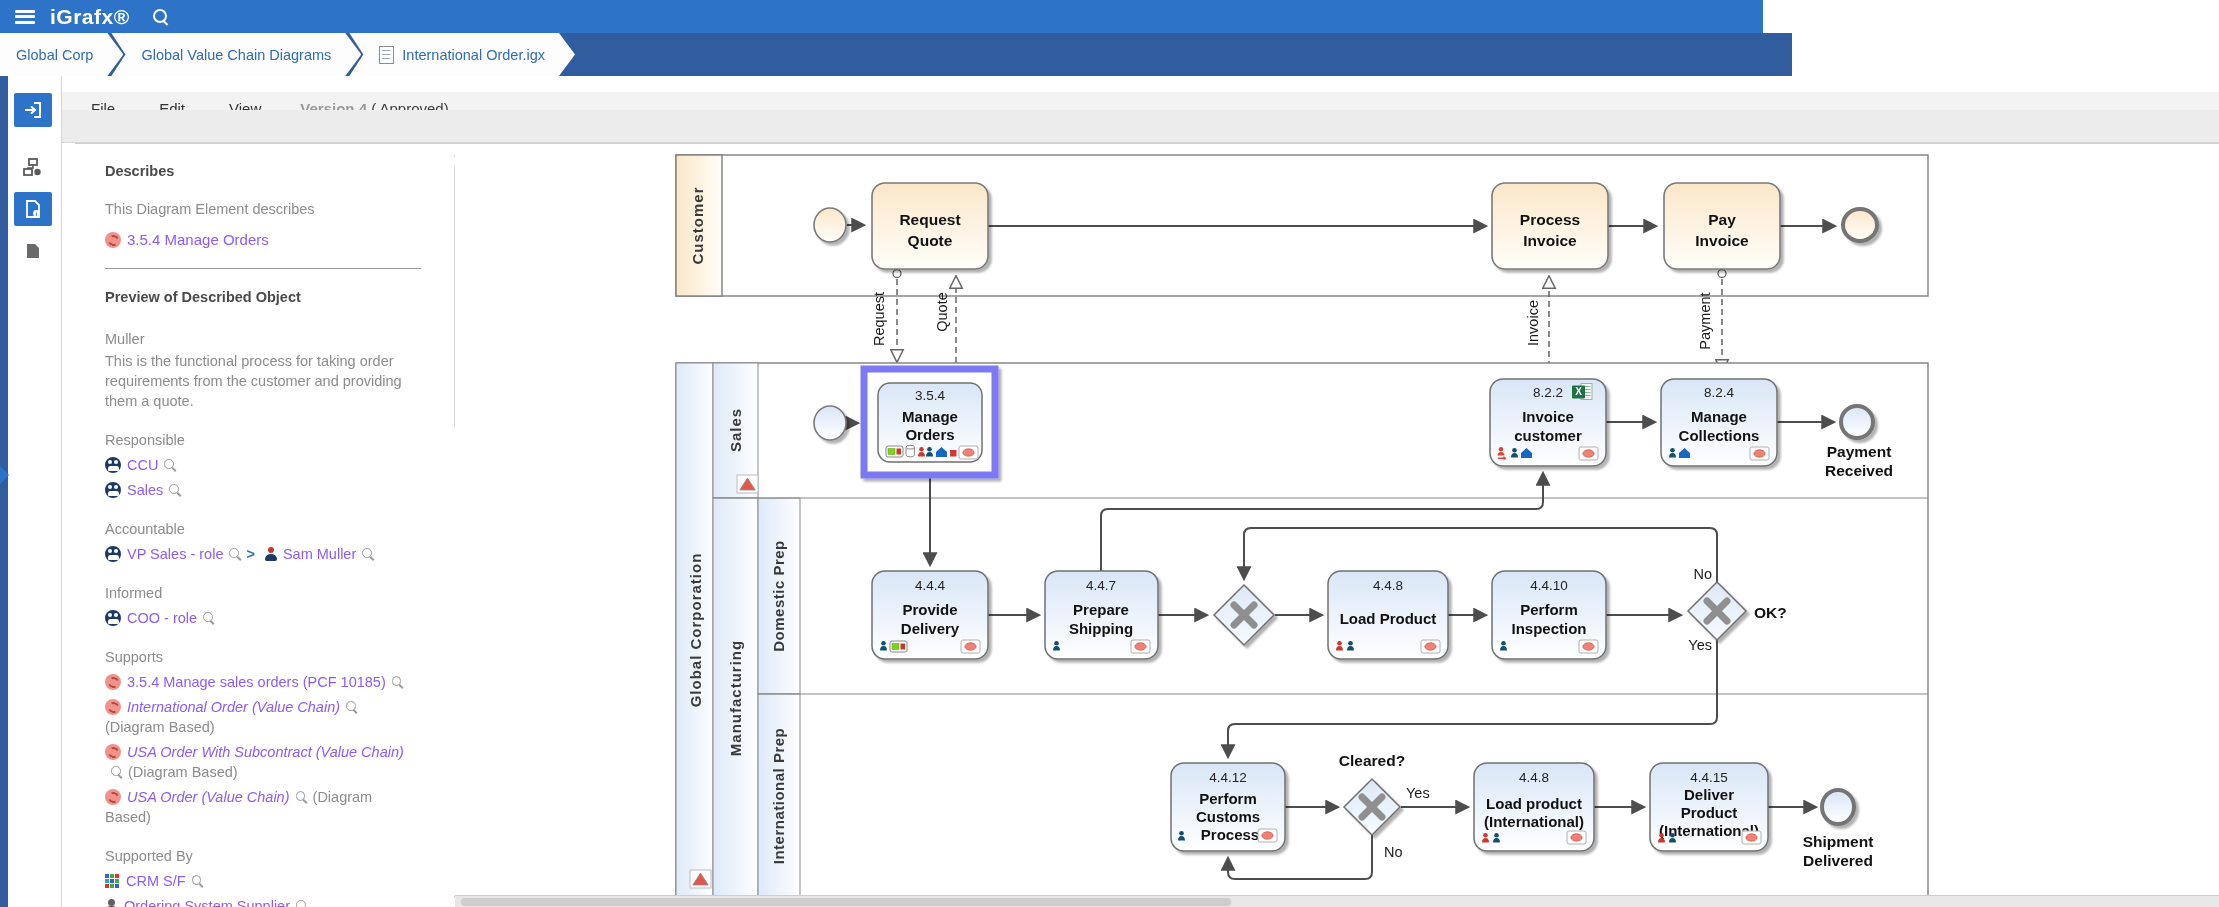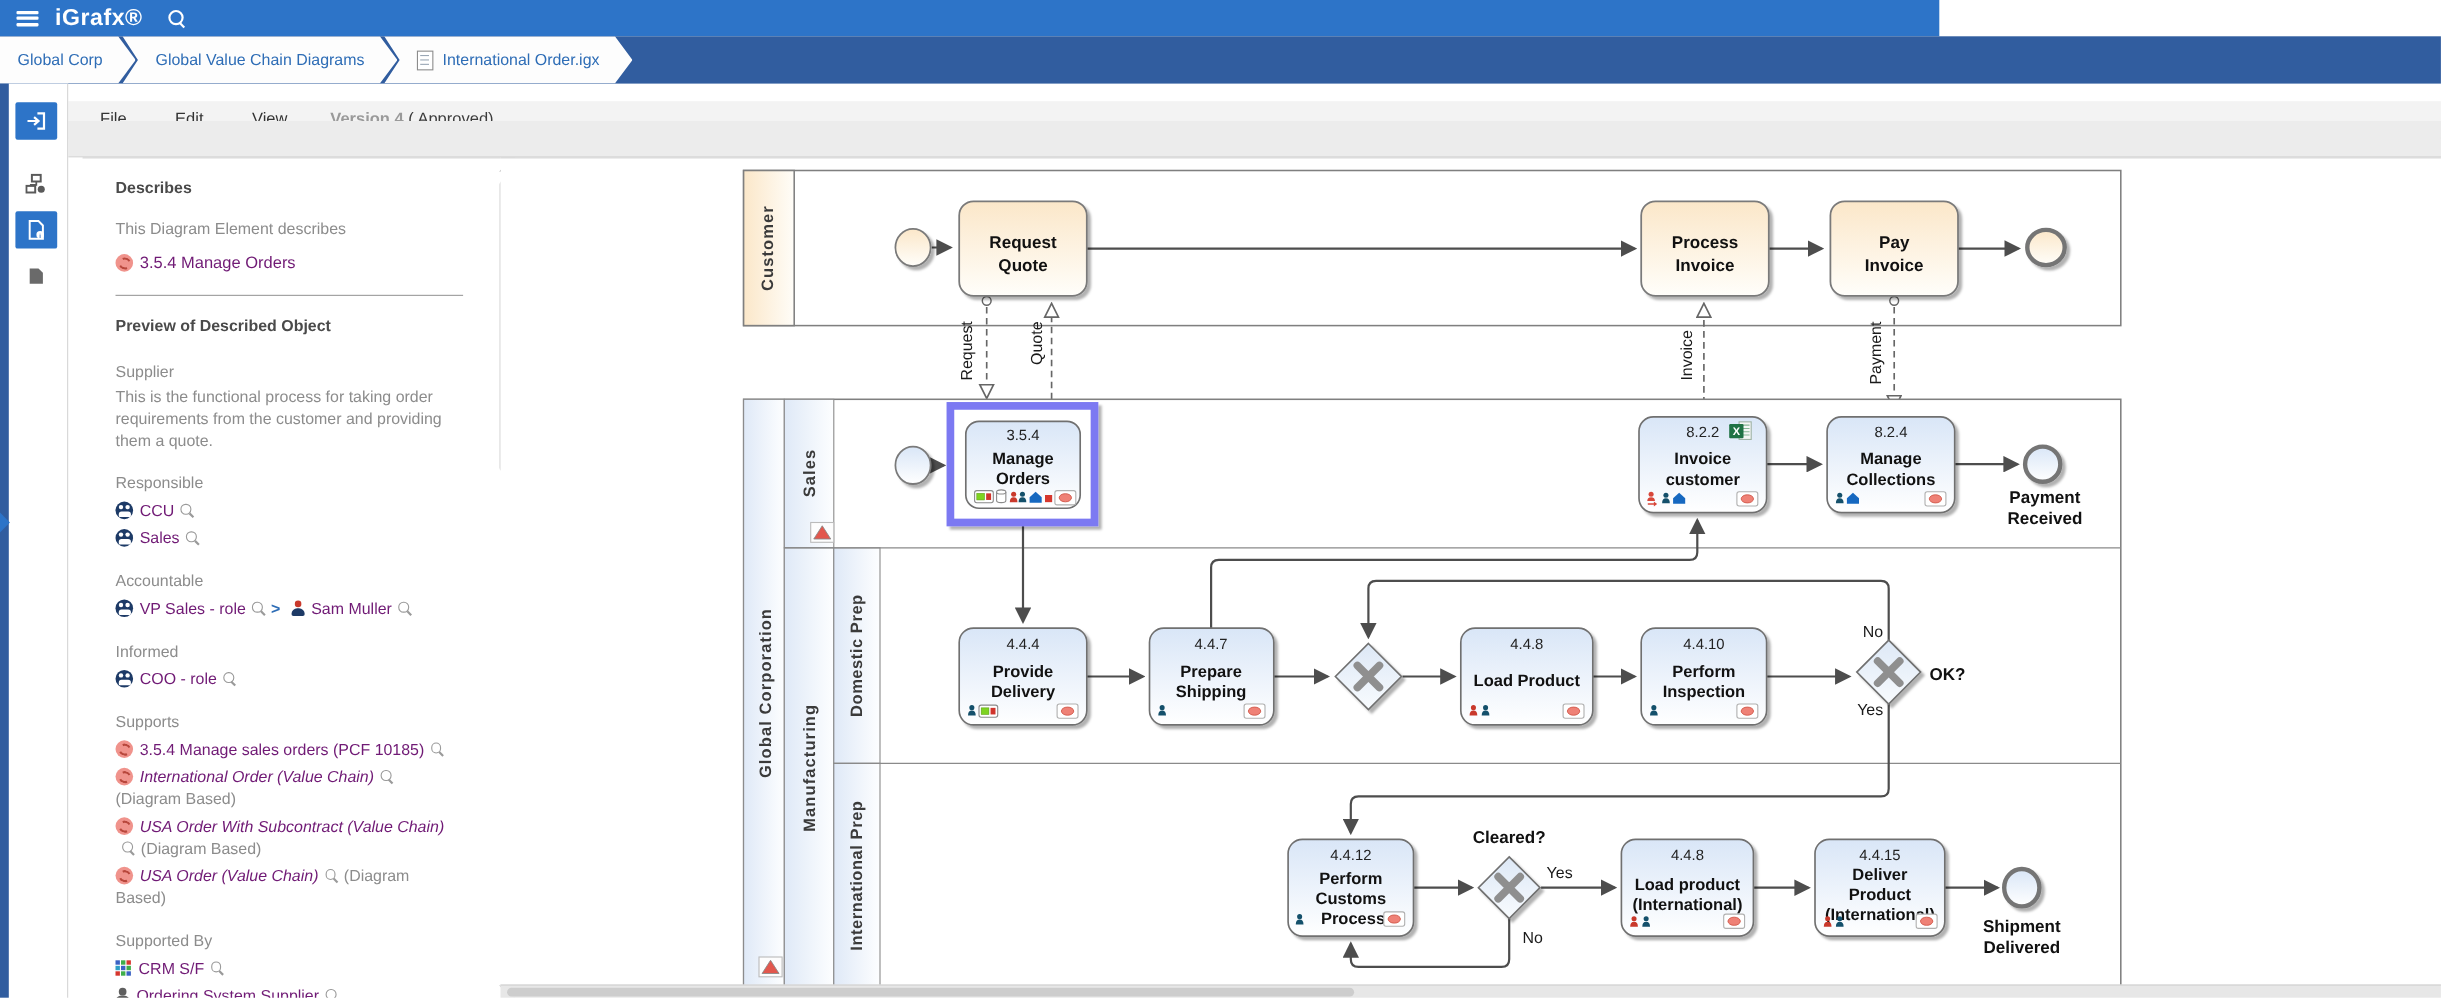--- a/index.html
+++ b/index.html
@@ -8,21 +8,21 @@
   
   .topbar{position:absolute;left:0;top:0;width:1763px;height:33px;background:#2d74c8;
     display:flex;align-items:center;color:#fff}
   .hamburger{width:20px;height:14px;margin-left:15px;display:flex;flex-direction:column;justify-content:space-between;cursor:pointer}
   .hamburger i{height:3px;background:#fff;border-radius:1px}
   .logo{font-size:21px;font-weight:bold;margin-left:15px;letter-spacing:.5px}
   .searchico{position:relative;width:18px;height:18px;margin-left:22px}
   .searchico::before{content:"";position:absolute;left:1px;top:1px;width:10px;height:10px;border:2px solid #fff;border-radius:50%}
   .searchico::after{content:"";position:absolute;left:12px;top:12px;width:6px;height:2.4px;background:#fff;transform:rotate(45deg);transform-origin:0 0}
   
-  .crumbbar{position:absolute;left:0;top:33px;width:2219px;height:43px;background:#315d9f;display:flex;align-items:flex-end}
+  .crumbbar{position:absolute;left:0;top:33px;width:1792px;height:43px;background:#315d9f;display:flex;align-items:flex-end}
   .crumb{display:flex;align-items:center;gap:8px;height:43px;padding:0 30px 0 16px;background:#fdfdfd;
     color:#2e6db6;font-size:14.5px;cursor:pointer;
     clip-path:polygon(0 0,calc(100% - 16px) 0,100% 50%,calc(100% - 16px) 100%,0 100%)}
   .crumb.notch{padding-left:30px;margin-left:-12px;
     clip-path:polygon(0 0,calc(100% - 16px) 0,100% 50%,calc(100% - 16px) 100%,0 100%,14px 50%)}
   .crumb.active{background:transparent;color:#fff;clip-path:none;margin-left:6px;padding-left:24px}
   .docico{display:inline-block;width:15px;height:18px;background:#fff;border:1.5px solid #8c8c8c;position:relative}
   .docico::before{content:"";position:absolute;left:2px;top:3px;width:8px;height:1.7px;background:#9aa7b5;
     box-shadow:0 4px 0 #9aa7b5,0 8px 0 #9aa7b5}
   .vcico{display:inline-block;width:18px;height:18px;background:#8f969e;border-radius:2px;position:relative}
@@ -40,21 +40,21 @@
   .rail{position:absolute;left:0;top:76px;width:62px;height:831px;background:#fff;border-right:1px solid #d5d5d5}
   .railstrip{position:absolute;left:0;top:0;width:8px;height:831px;background:#315d9f}
   .railbtn{position:absolute;left:14px;width:38px;height:34px;border-radius:2px;display:flex;align-items:center;justify-content:center;cursor:pointer}
   .railbtn.blue{background:#2d74c8}
   .expander{position:absolute;left:0;top:390px;width:0;height:0;border-top:9px solid transparent;border-bottom:9px solid transparent;border-left:9px solid #2d74c8;cursor:pointer}
   
   .panel{position:absolute;left:75px;top:143px;width:393px;height:764px;background:#fff;
     border-right:1px solid #cfcfcf;border-top:1px solid #cfcfcf;overflow:hidden}
   .panel-content{padding:17px 46px 0 30px;font-size:14.5px;color:#8c8c8c;line-height:20px}
   .ph{color:#4a4a4a;font-weight:bold;font-size:14.5px}
-  .plink{color:#701a75;cursor:pointer;text-decoration:none}
+  .plink{color:#8b5cf6;cursor:pointer;text-decoration:none}
   .plink.it{font-style:italic}
   .sep{color:#2e6db6;font-weight:bold;padding:0 4px}
   .prow{margin-top:5px}
   .seclabel{margin-top:19px}
   .panel hr{border:none;border-top:1px solid #9b9b9b;margin-top:18px}
   .mt22{margin-top:22px}.mt12{margin-top:11px}.mt18{margin-top:18px}.mt2{margin-top:2px}
   
   .procico{display:inline-block;width:16px;height:16px;border-radius:50%;background:#f0938c;position:relative;vertical-align:-3px;margin-right:6px}
   .procico::before{content:"";position:absolute;left:2.5px;top:2.5px;width:11px;height:11px;border-radius:50%;
     border:2.4px solid #b8473c;border-left-color:transparent;border-right-color:transparent;box-sizing:border-box;transform:rotate(20deg)}
@@ -153,21 +153,21 @@
 
 <div class="panel">
   <div class="panel-content">
     <div class="ph">Describes</div>
     <div class="mt18">This Diagram Element describes</div>
     <div class="prow mt12">
       <span class="procico"></span><span class="plink" style="font-size:15px">3.5.4 Manage Orders</span>
     </div>
     <hr>
     <div class="ph mt18">Preview of Described Object</div>
-    <div class="mt22">Supplier</div>
+    <div class="mt22">Muller</div>
     <div class="mt2">This is the functional process for taking order requirements from the customer and providing them a quote.</div>
 
     <div class="seclabel">Responsible</div>
     <div class="prow">
       <span class="orgico"></span><span class="plink">CCU</span><span class="magico"></span>
     </div>
     <div class="prow">
       <span class="orgico"></span><span class="plink">Sales</span><span class="magico"></span>
     </div>
 

